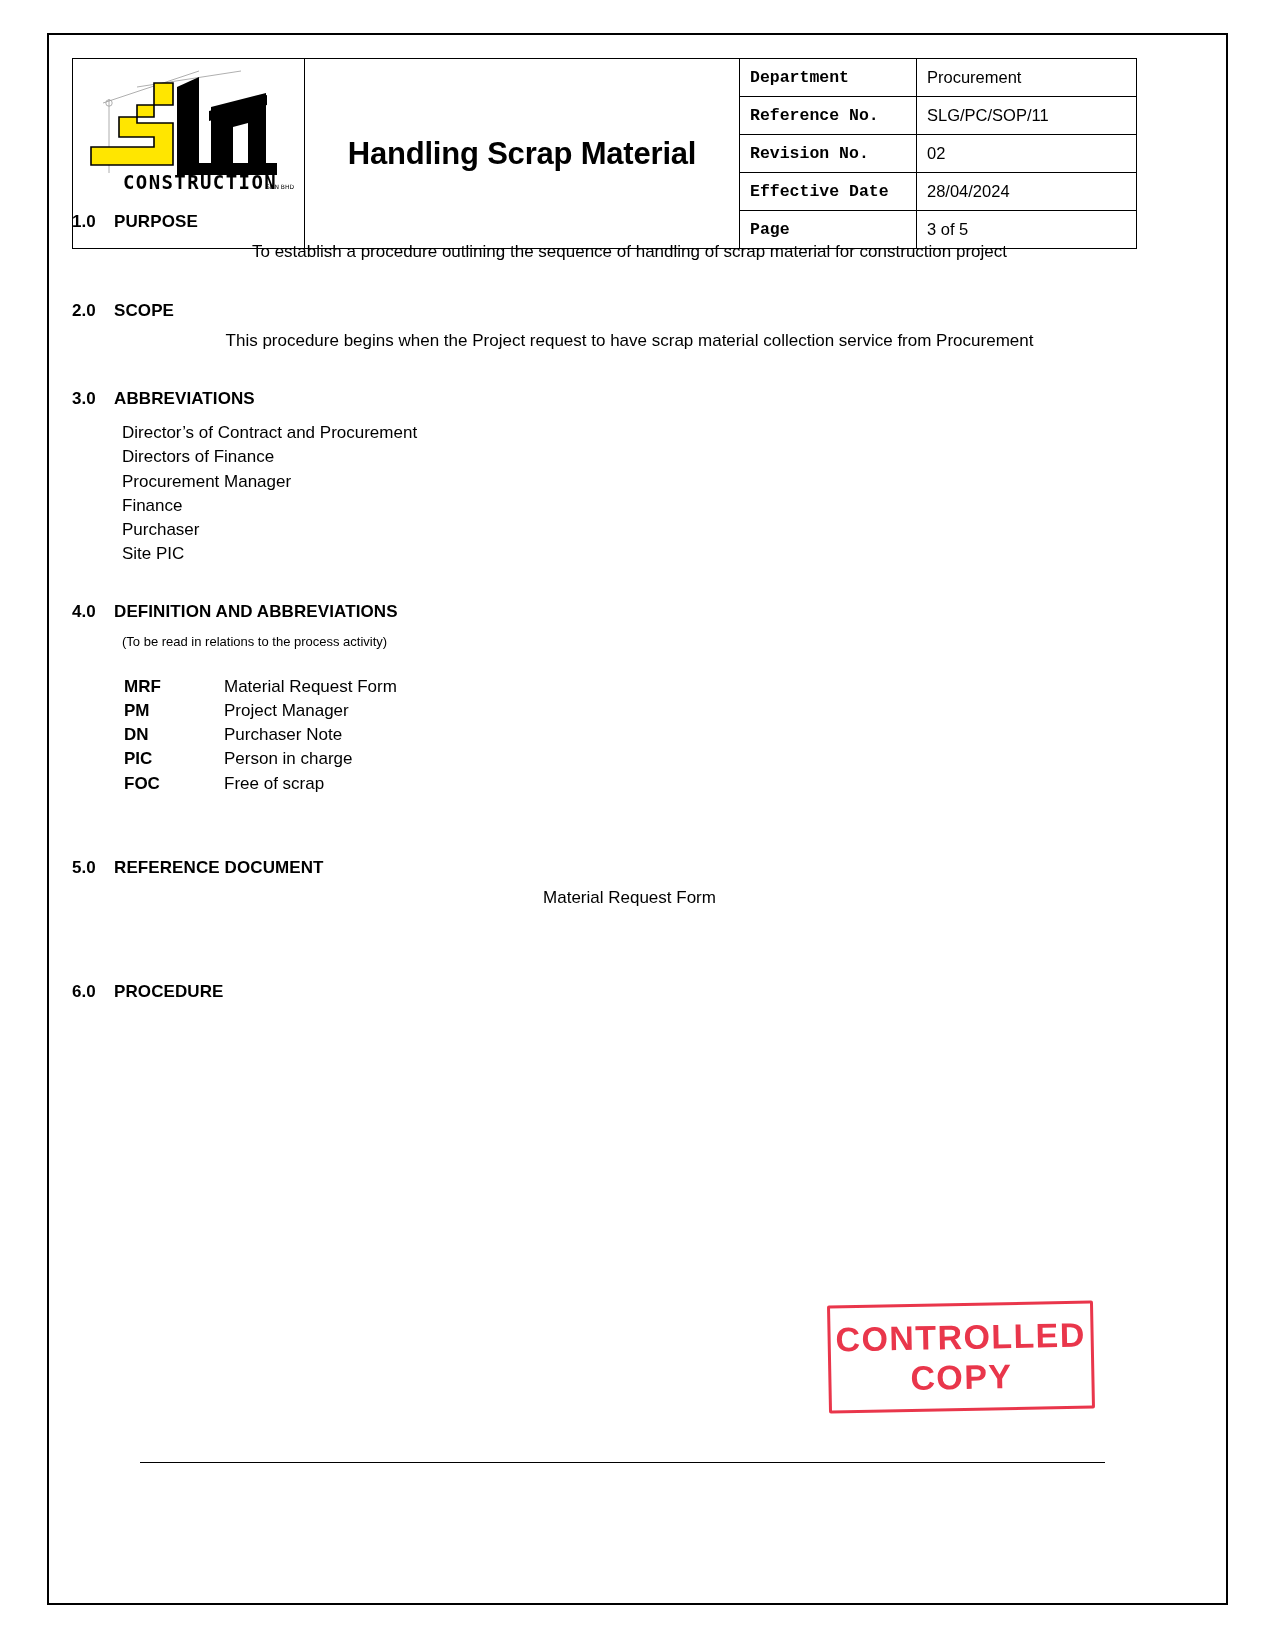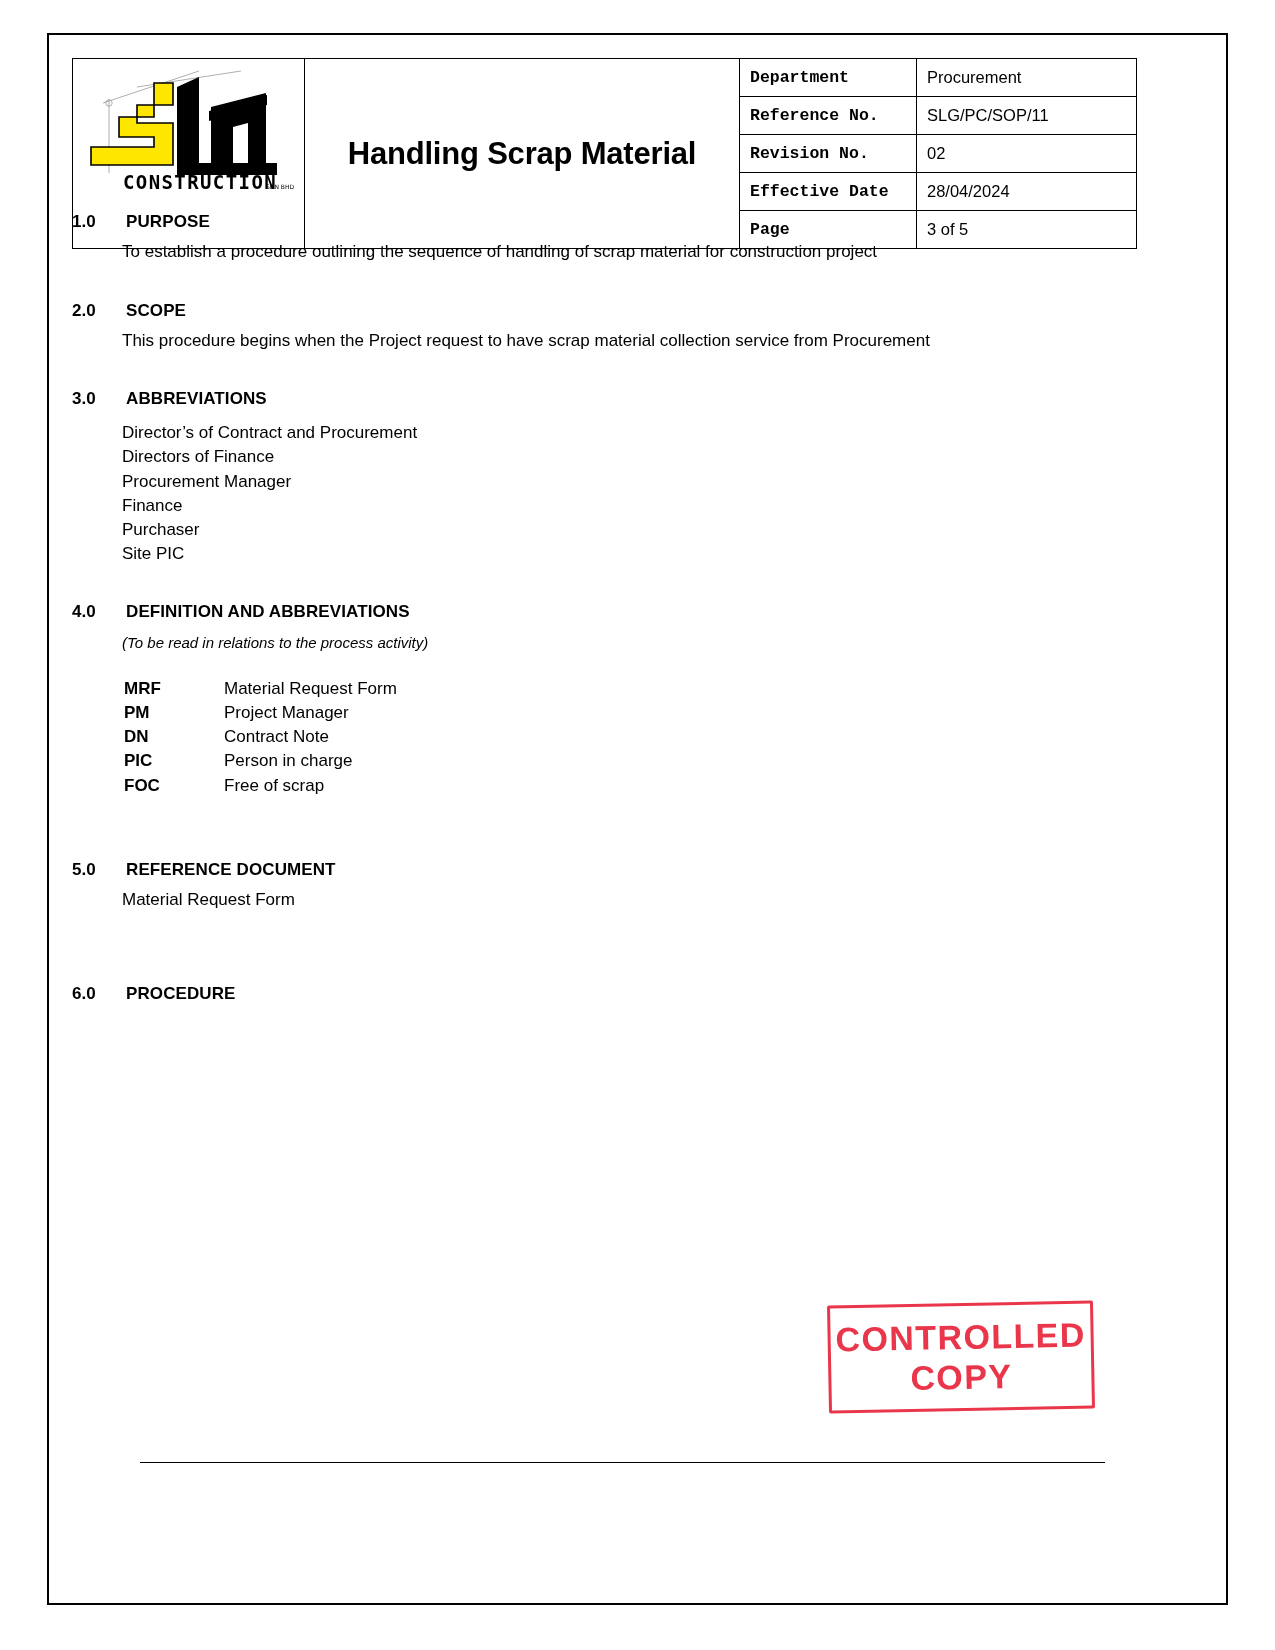--- a/index.html
+++ b/index.html
@@ -102,41 +102,40 @@
   
   .body {
     position: absolute;
     left: 72px;
     top: 212px;
     width: 1065px;
   }
   .sec {
     display: flex;
     align-items: flex-start;
-    gap: 12px;
   }
   .sec-num {
     width: 42px;
     font-size: 17px;
     font-weight: bold;
     flex: none;
   }
   .sec-title {
     font-size: 17px;
     font-weight: bold;
     letter-spacing: 0.1px;
   }
   .para {
     font-size: 17px;
     margin-left: 50px;
     line-height: 1.45;
+    text-align: center;
   }
   .para-italic {
-    font-size: 15px;
-    font-style: italic;
+    font-size: 13px;
     margin-left: 50px;
   }
   .list {
     margin-left: 50px;
   }
   .list-item {
     font-size: 17px;
     line-height: 1.42;
   }
   .abbr {
@@ -315,21 +314,21 @@
       <div class="abbr-row">
         <div class="abbr-key">MRF</div>
         <div class="abbr-val">Material Request Form</div>
       </div>
       <div class="abbr-row">
         <div class="abbr-key">PM</div>
         <div class="abbr-val">Project Manager</div>
       </div>
       <div class="abbr-row">
         <div class="abbr-key">DN</div>
-        <div class="abbr-val">Contract Note</div>
+        <div class="abbr-val">Purchaser Note</div>
       </div>
       <div class="abbr-row">
         <div class="abbr-key">PIC</div>
         <div class="abbr-val">Person in charge</div>
       </div>
       <div class="abbr-row">
         <div class="abbr-key">FOC</div>
         <div class="abbr-val">Free of scrap</div>
       </div>
     </div>

